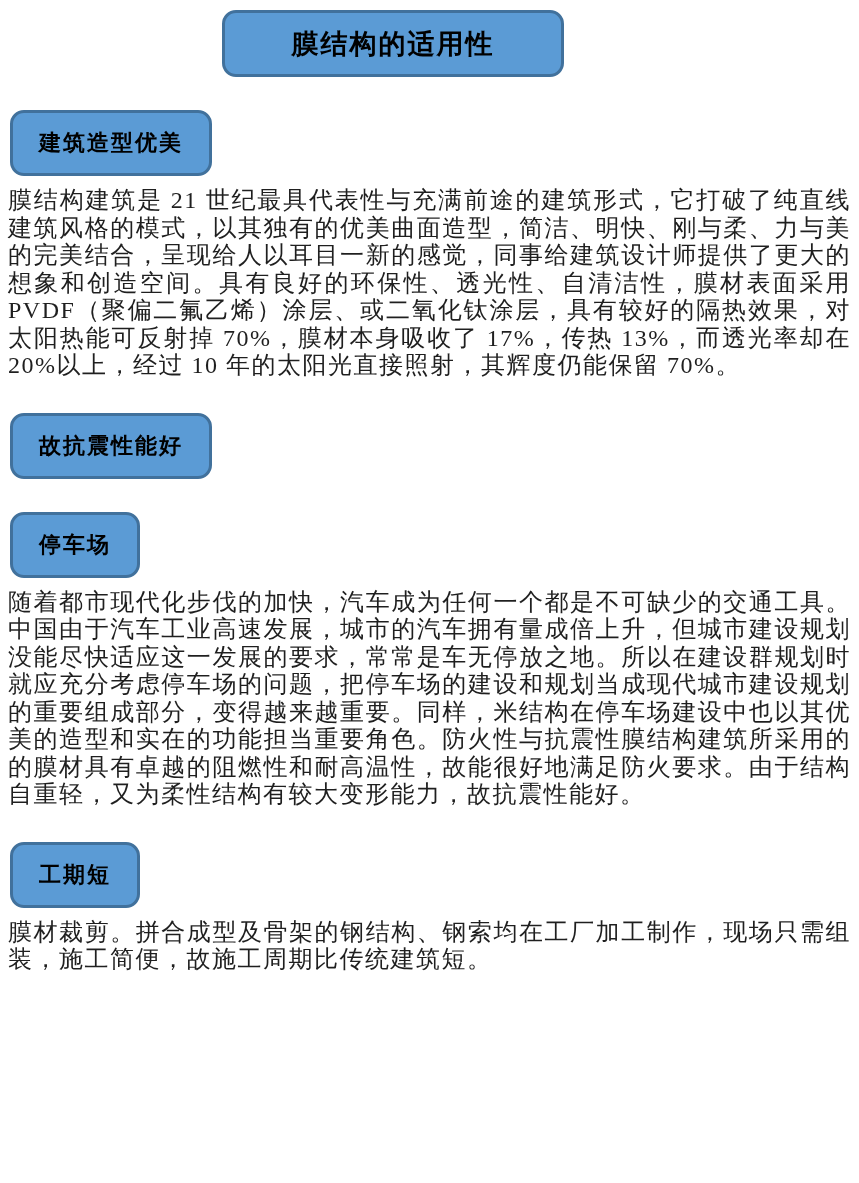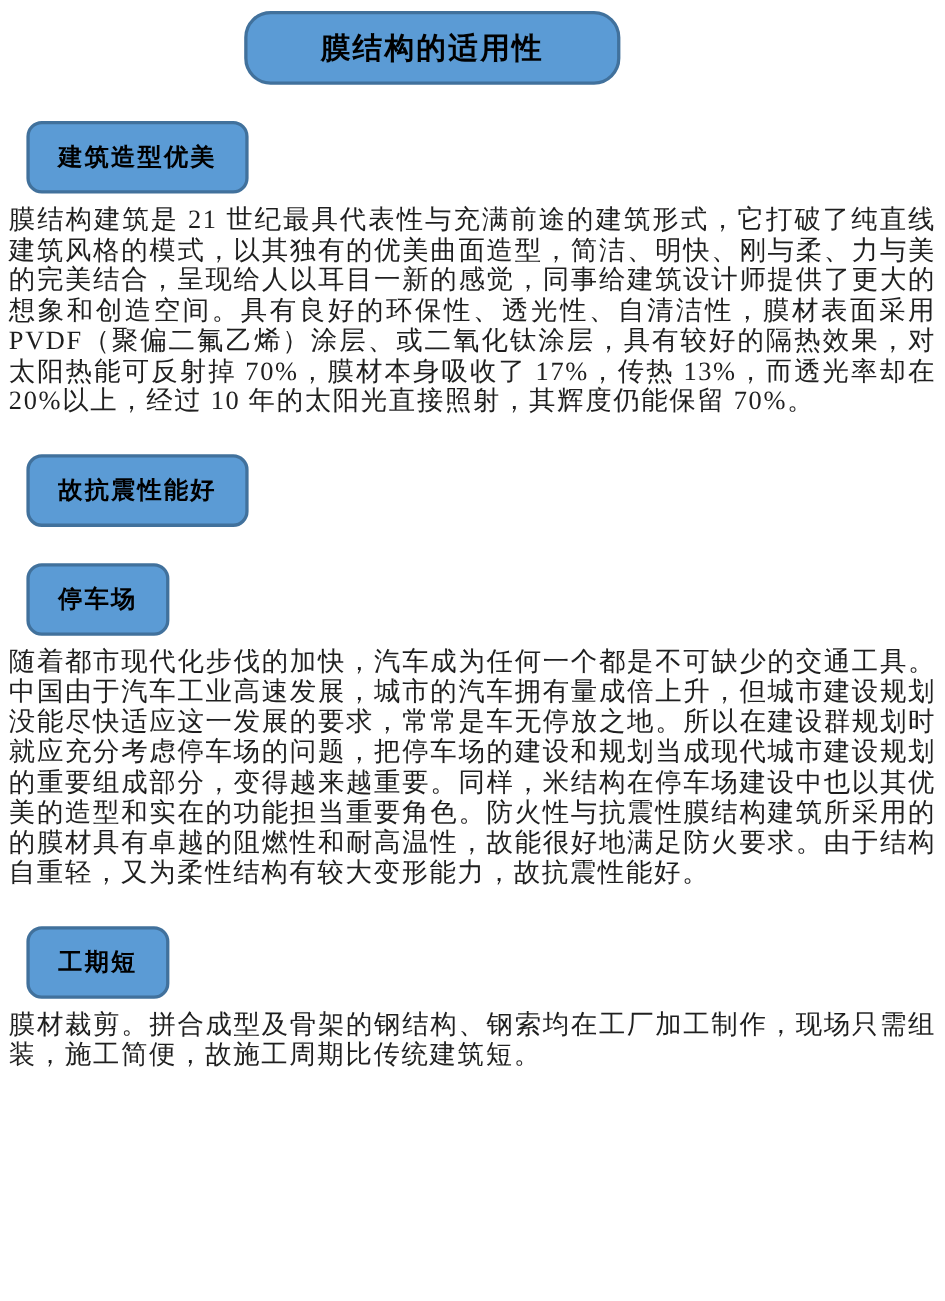--- a/index.html
+++ b/index.html
@@ -20,33 +20,33 @@
     background: var(--page-bg);
     padding: 10px 8px 20px 8px;
     overflow: hidden;
   }
   .title-box {
     width: 342px;
     height: 67px;
     margin-left: 214px;
     background: var(--box-fill);
     border: 3px solid var(--box-border);
-    border-radius: 24px;
+    border-radius: 14px;
     display: flex;
     align-items: center;
     justify-content: center;
     font-weight: bold;
     font-size: 27px;
     letter-spacing: 2px;
     color: #000000;
   }
   .section { margin-top: 0; }
   .heading-box {
     display: inline-block;
-    margin-left: 16px;
+    margin-left: 2px;
     margin-top: 33px;
     background: var(--box-fill);
     border: 3px solid var(--box-border);
     border-radius: 14px;
     padding: 15px 26px;
     font-weight: bold;
     font-size: 22px;
     letter-spacing: 2px;
     color: #000000;
     white-space: nowrap;

